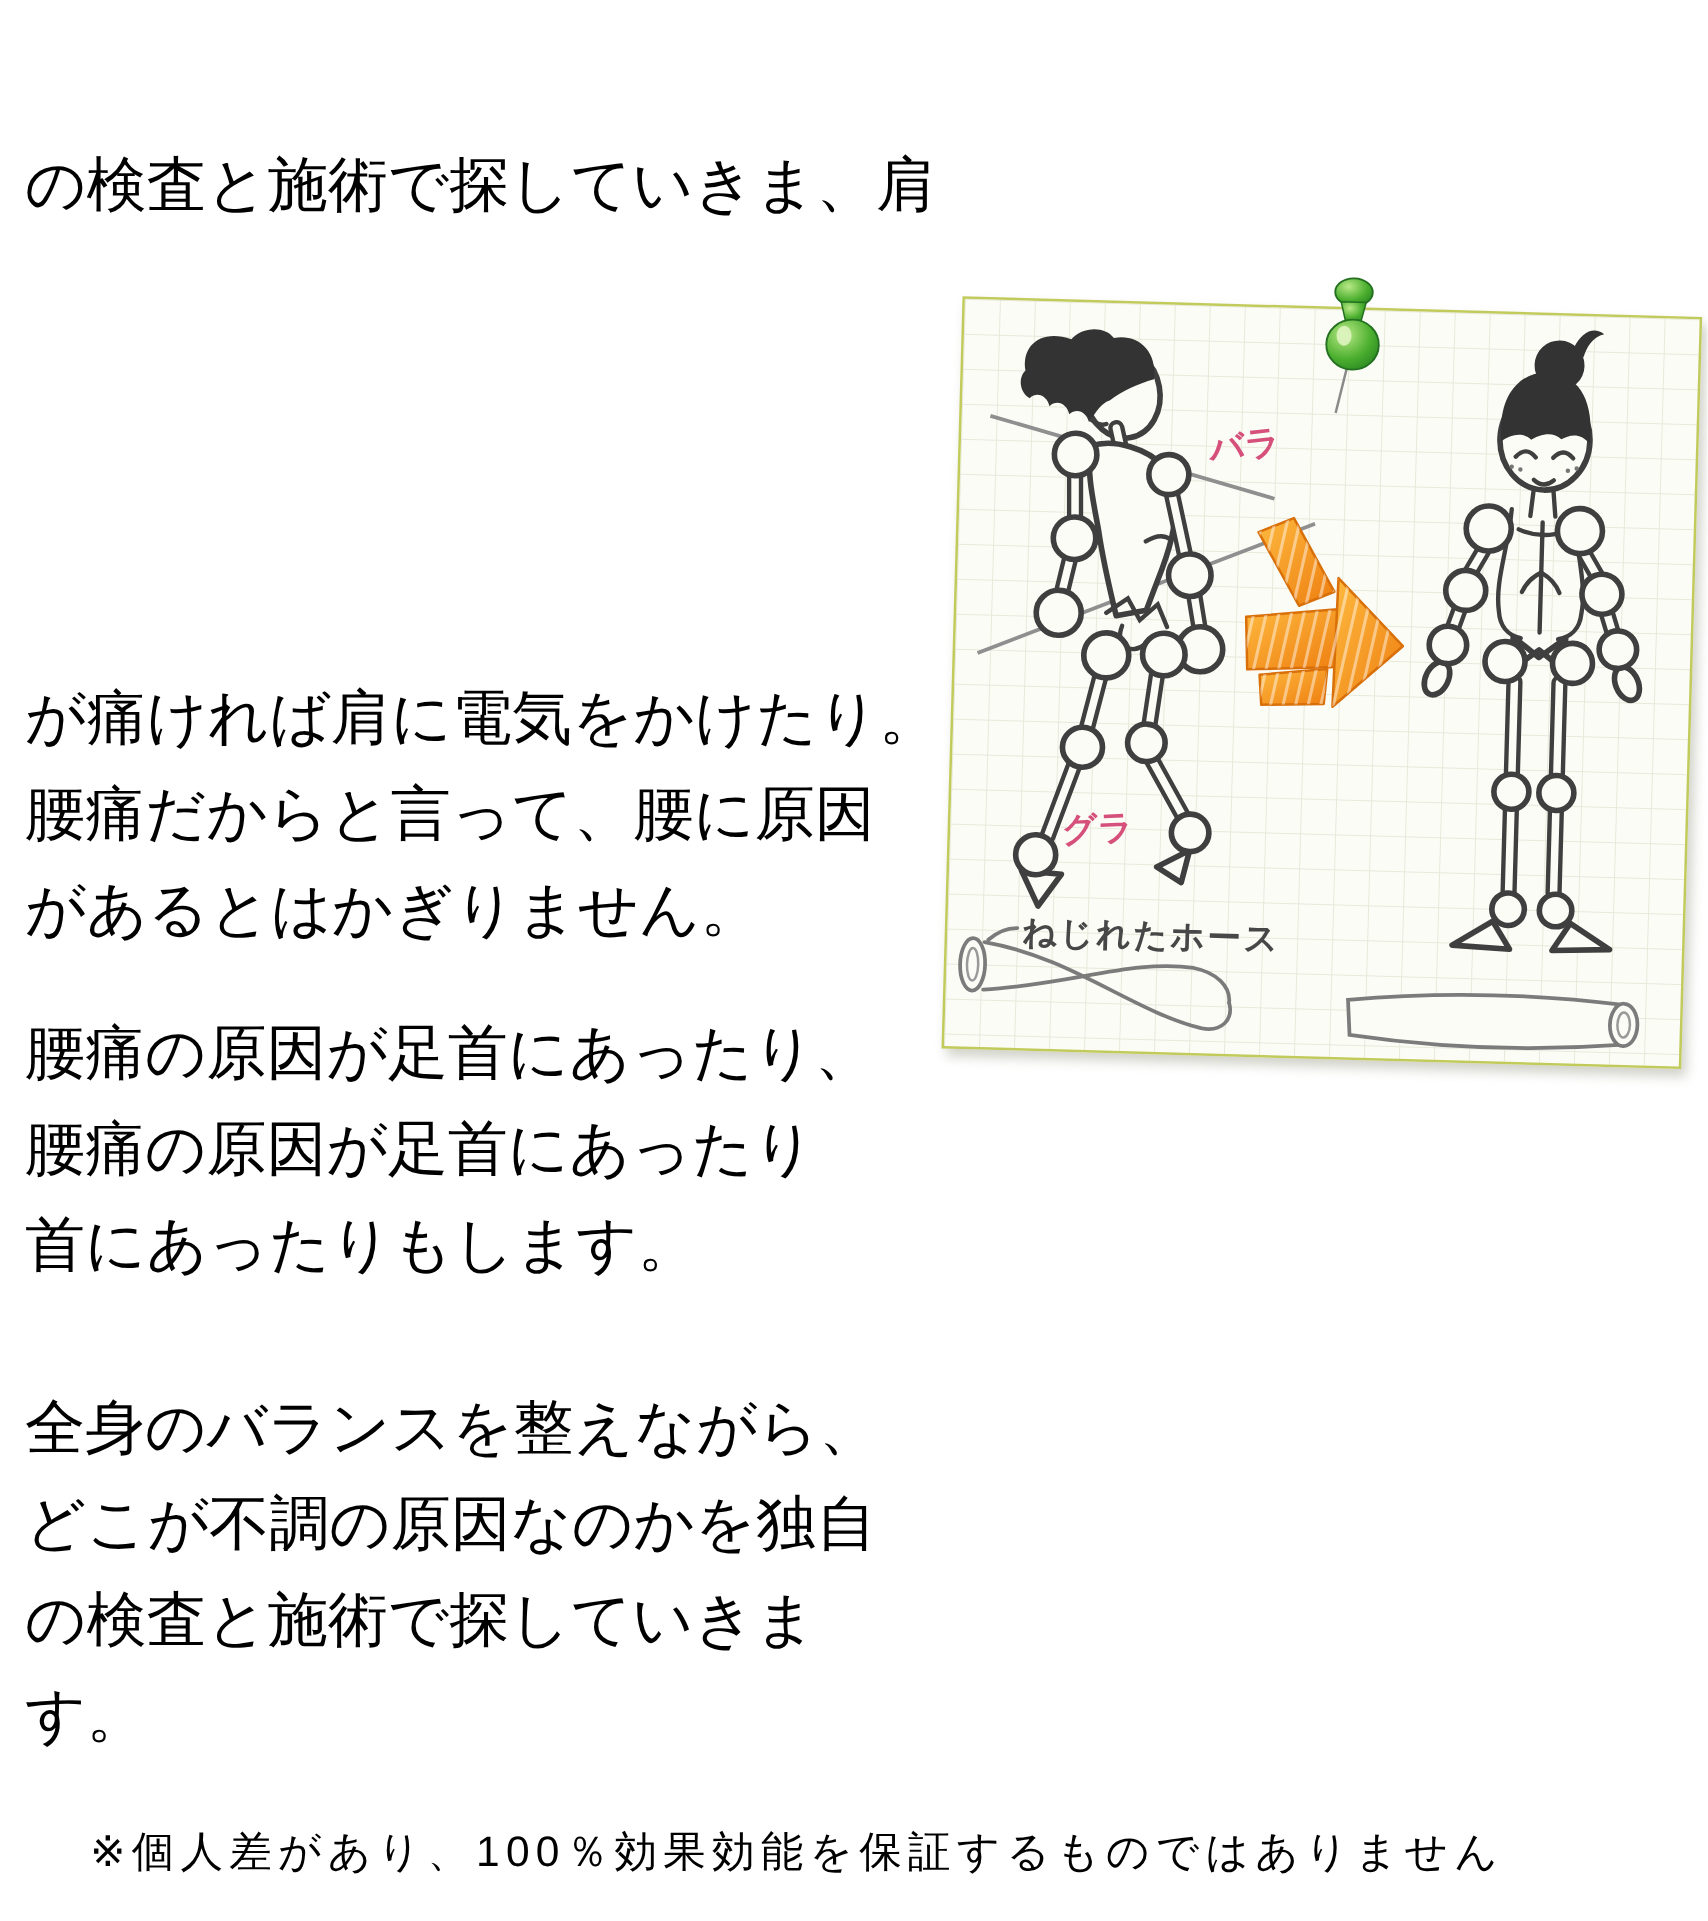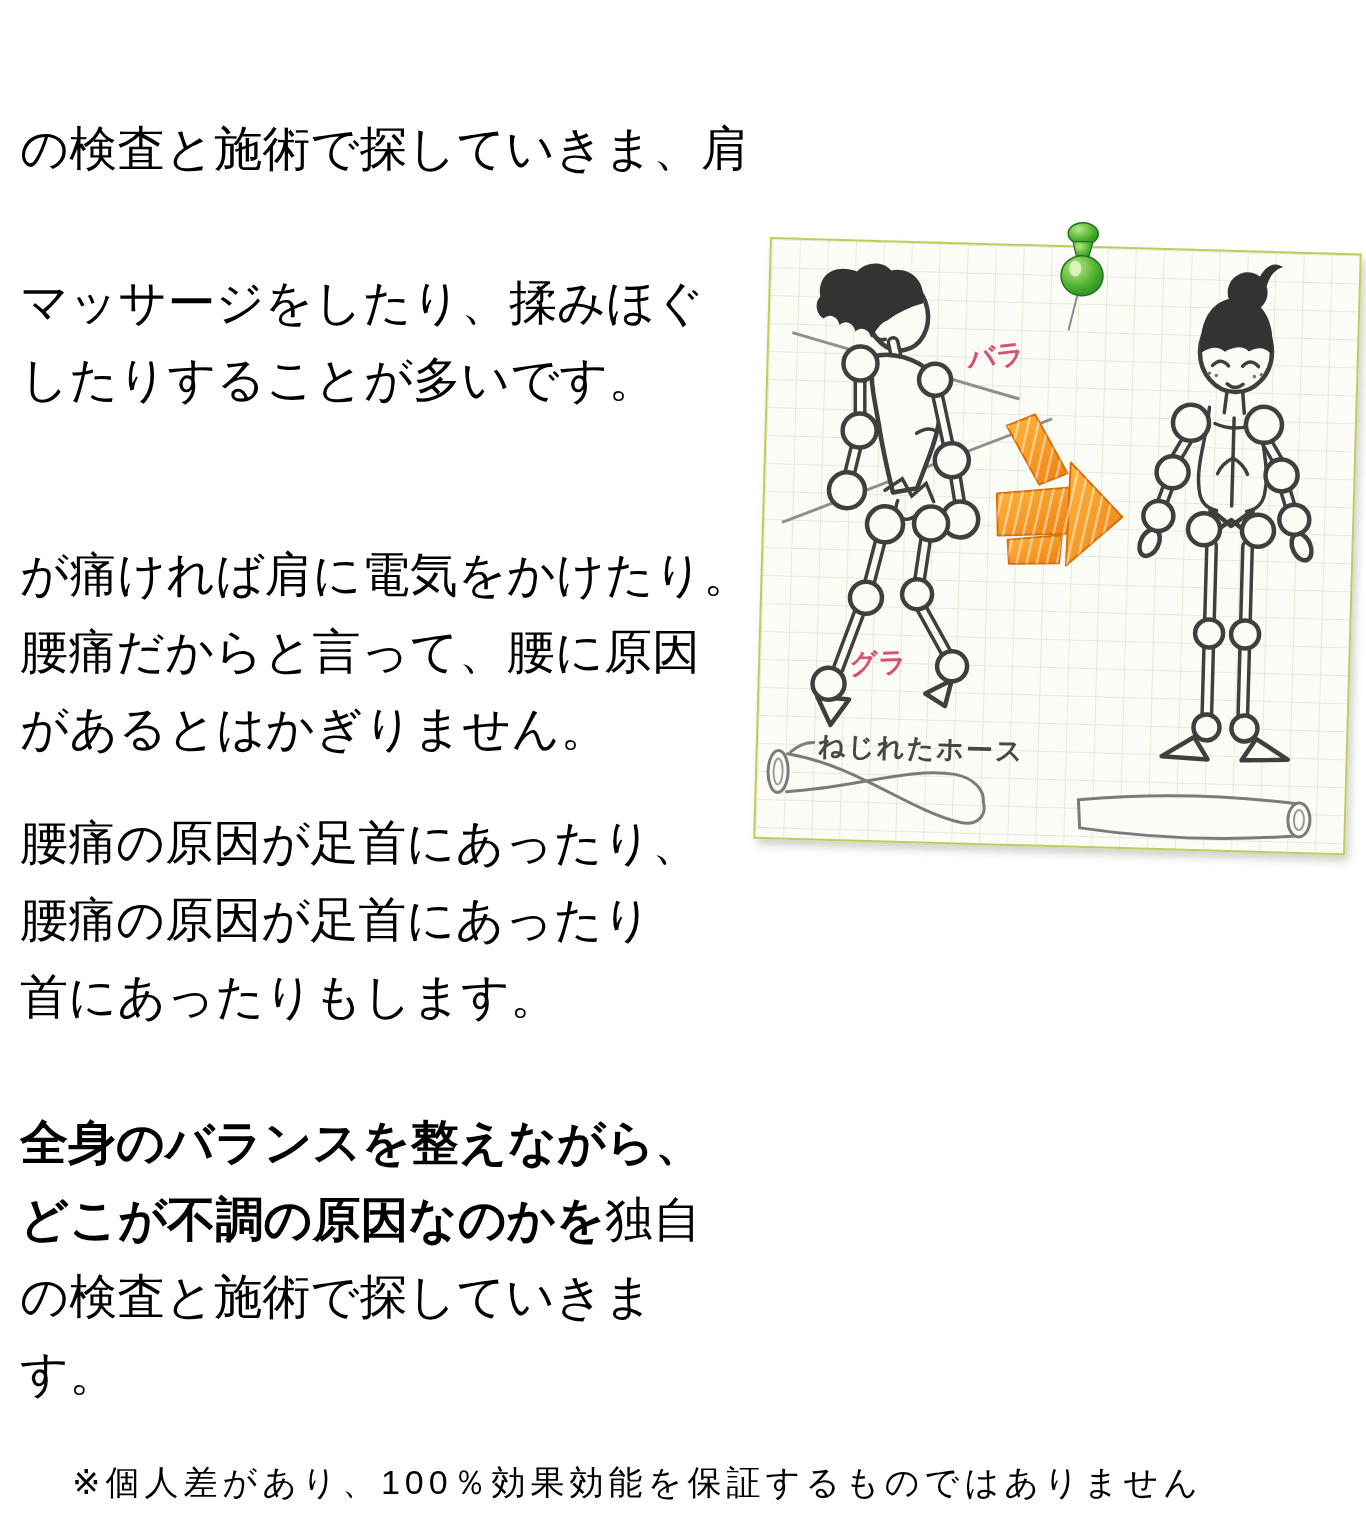--- a/index.html
+++ b/index.html
@@ -6,21 +6,21 @@
   body{
     width:1366px;height:1537px;position:relative;overflow:hidden;
     font-family:"Liberation Sans","DejaVu Sans",sans-serif;
     color:#000;
   }
   .para{
     position:absolute;left:20px;
     font-size:48px;line-height:77px;font-weight:400;
     letter-spacing:0px;white-space:nowrap;
   }
-  .para .bold{font-weight:700;}
+  .para .bold{font-weight:400;}
   #p1{top:62px;}
   #p2{top:411px;}
   #p3{top:756px;}
   #p4{top:1056px;}
   #disclaimer{
     position:absolute;left:72px;top:1426px;
     font-size:34px;line-height:44px;letter-spacing:5px;
     font-weight:400;white-space:nowrap;
   }
   
@@ -50,22 +50,21 @@
   .hoselabel{fill:#474747;font-size:27px;font-weight:700;letter-spacing:2px;}
 </style>
 </head>
 <body>
 
 <main>
 
   <p class="para" id="p1">
     <span class="ln">の検査と施術で探していきま、肩</span><br>
     <br>
-    <span class="ln">マッサージをしたり、揉みほぐ</span><br>
-    <span class="ln">したりすることが多いです。</span>
+    <br>
   </p>
 
   <p class="para" id="p2">
     <br>
     <span class="ln">が痛ければ肩に電気をかけたり。</span><br>
     <span class="ln">腰痛だからと言って、腰に原因</span><br>
     <span class="ln">があるとはかぎりません。</span>
   </p>
 
   <p class="para" id="p3">

